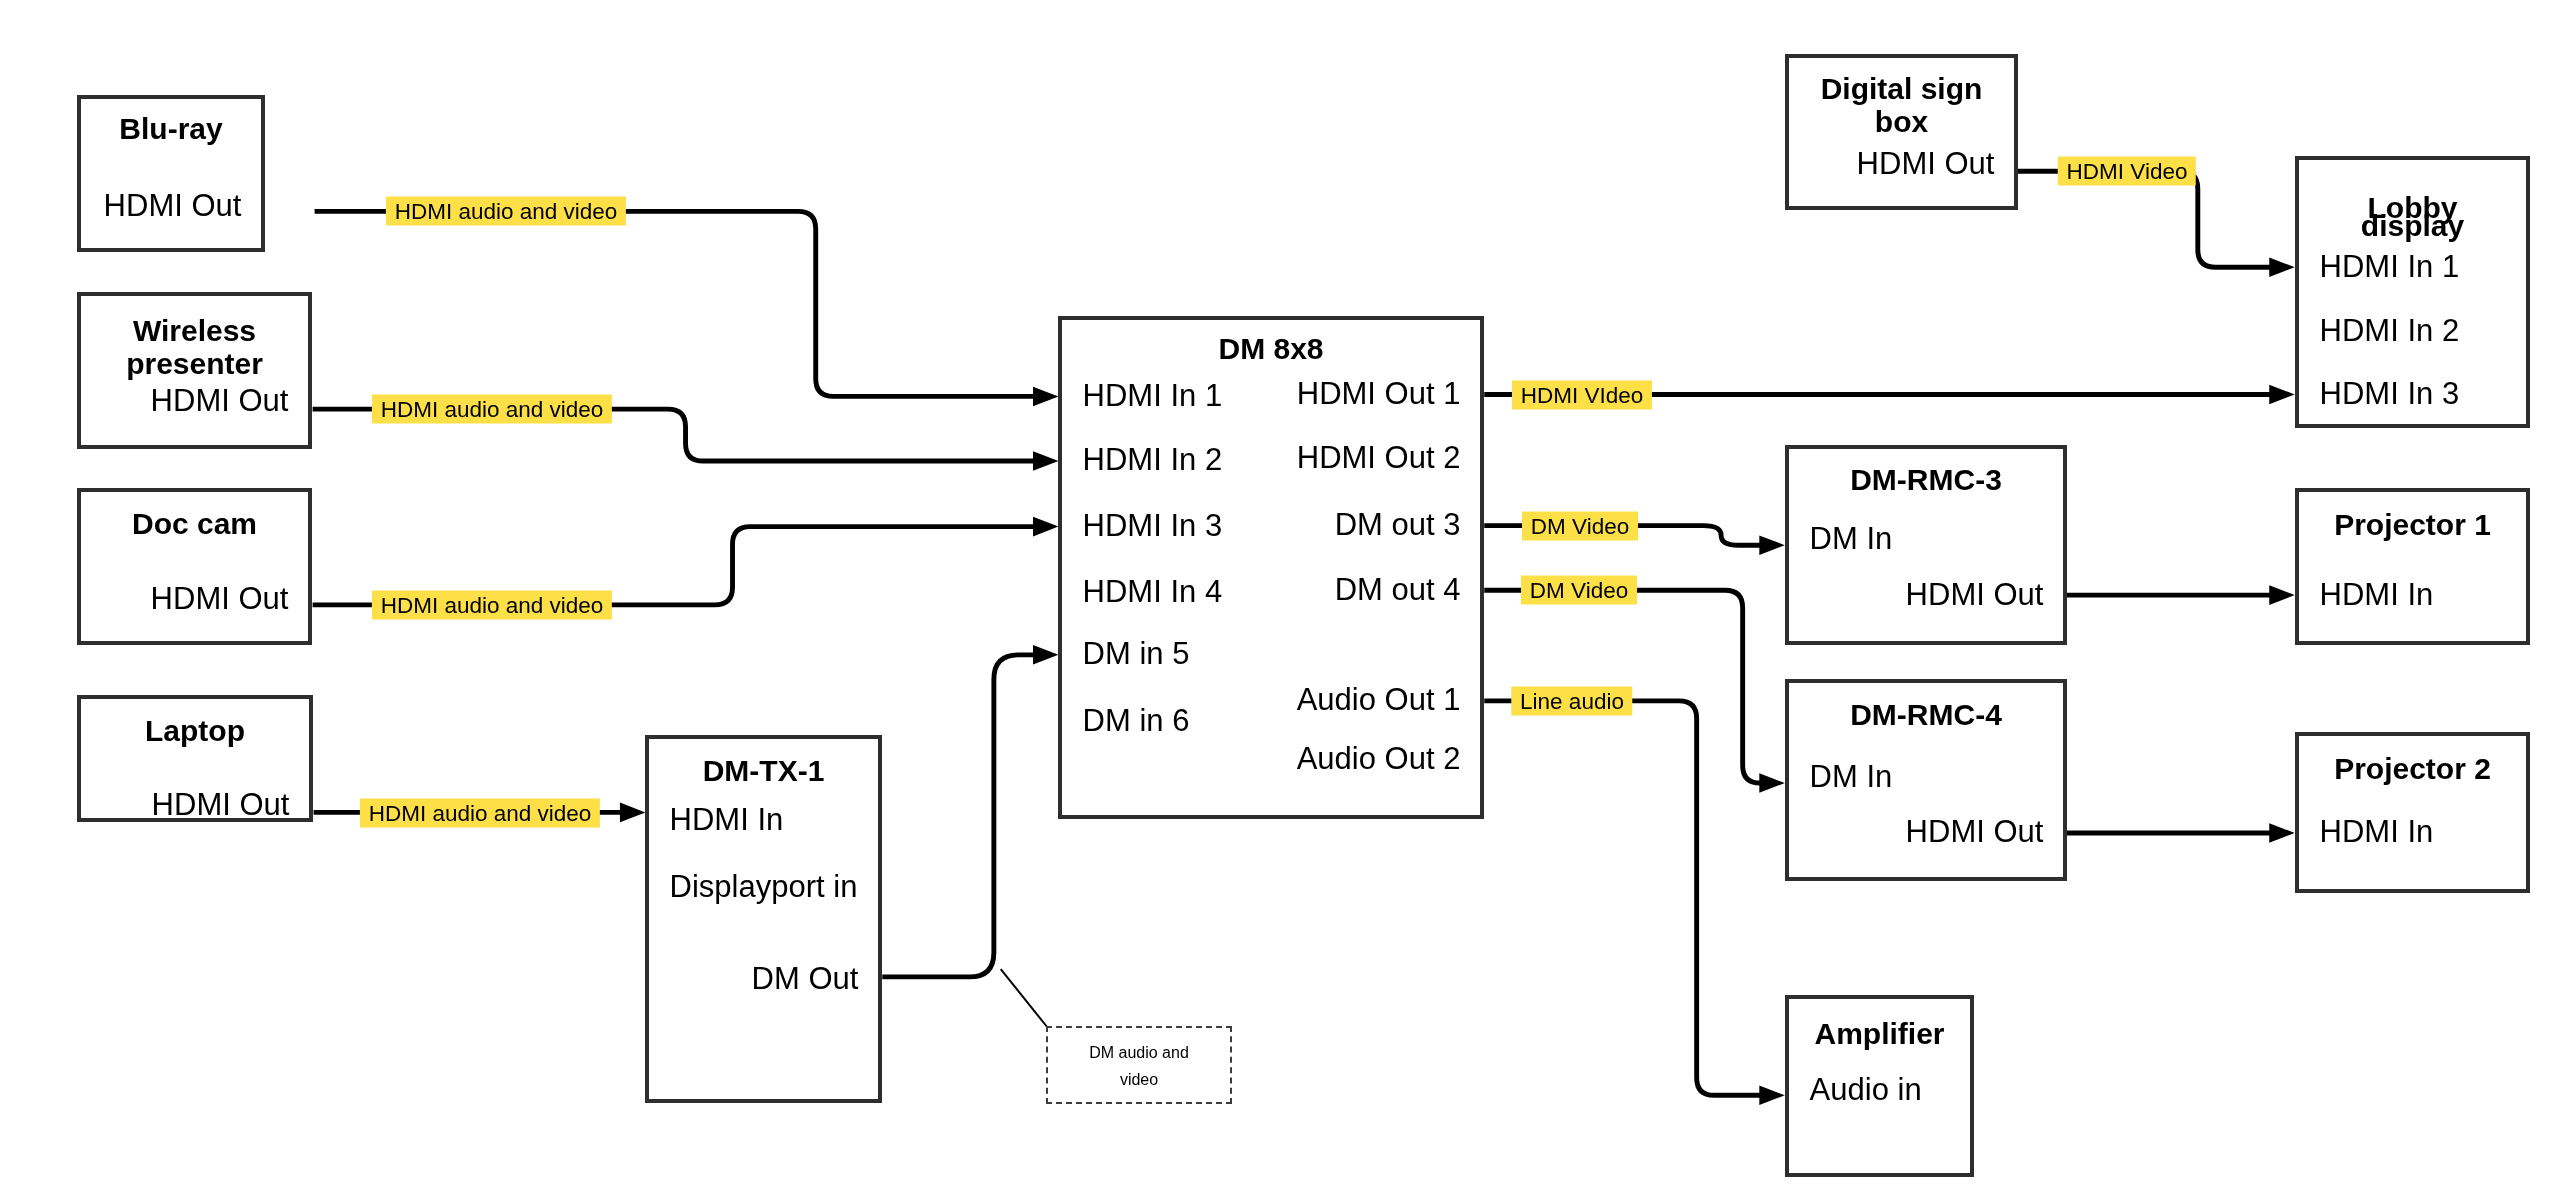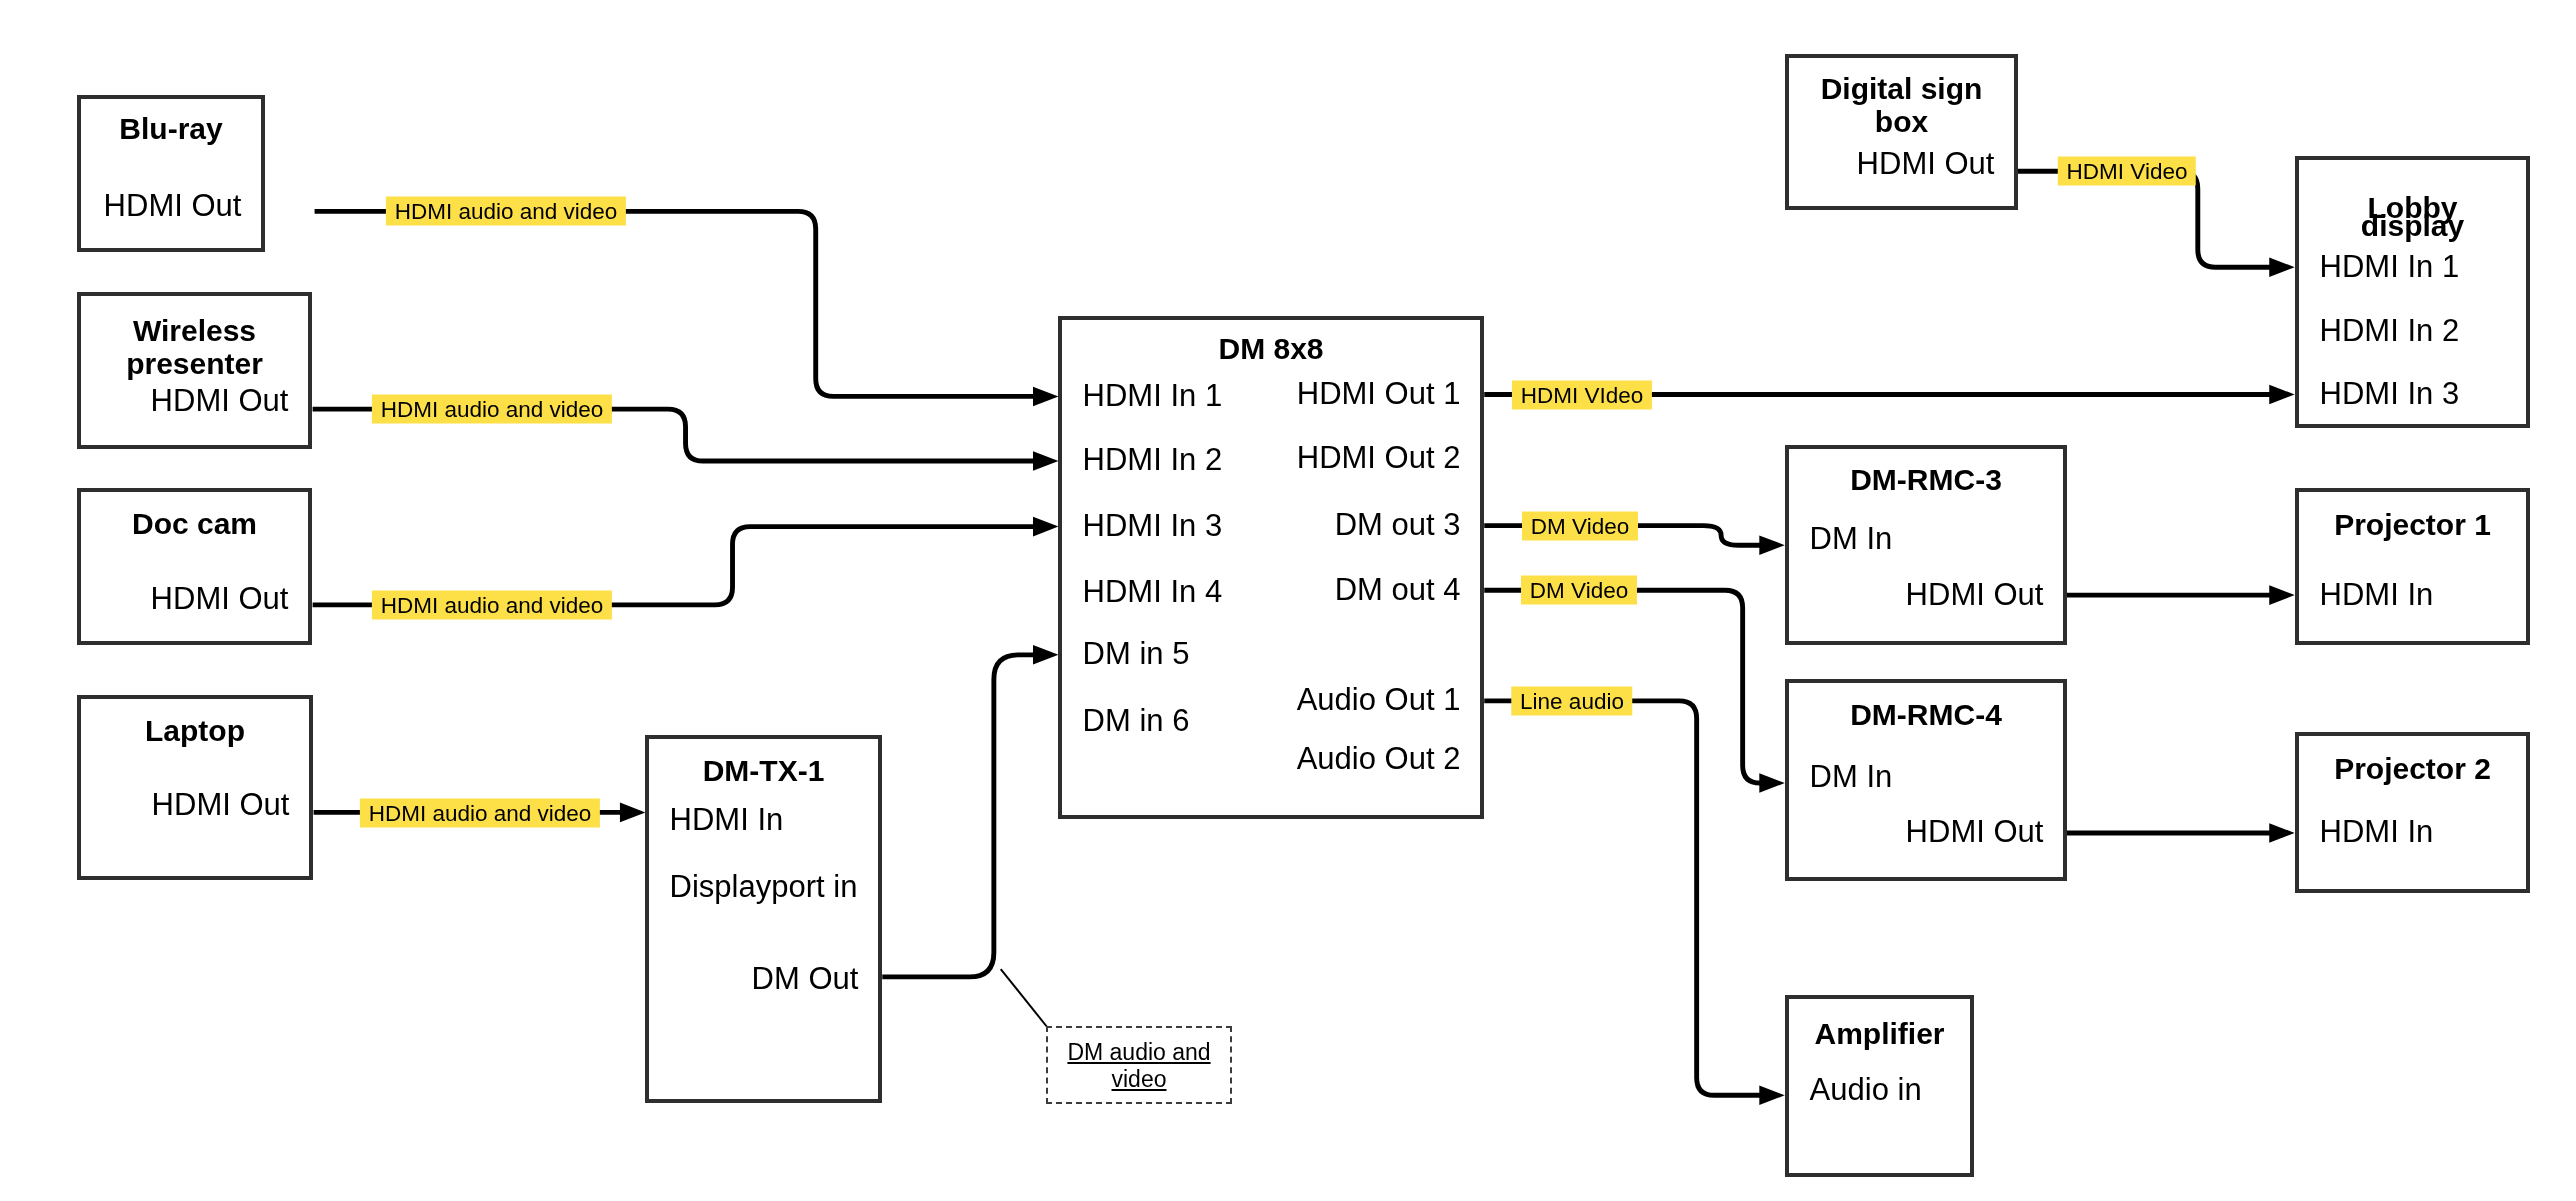--- a/index.html
+++ b/index.html
@@ -8,21 +8,21 @@
     font-family:"Liberation Sans","DejaVu Sans",sans-serif;color:#000;overflow:hidden;
   }
   .wires{position:absolute;left:0;top:0;}
   .device-box{position:absolute;background:#ffffff;border:4.9px solid #2e2e2e;box-sizing:border-box;}
   .title-line{position:absolute;left:0;right:0;text-align:center;font-weight:700;font-size:30px;height:33px;line-height:33px;white-space:nowrap;}
   .port{position:absolute;font-size:31px;height:31px;line-height:31px;white-space:nowrap;}
   .port.left{left:20.6px;}
   .port.right{right:19.6px;text-align:right;}
   .conn-label{position:absolute;transform:translate(-50%,-50%);background:#fde047;padding:0 8.8px;font-size:22.5px;white-space:nowrap;line-height:29px;}
   .note{position:absolute;border:2px dashed #3c3c3c;box-sizing:border-box;background:#ffffff;}
-  .note-line{position:absolute;left:0;right:0;text-align:center;font-size:23px;height:27.4px;line-height:27.4px;white-space:nowrap;text-decoration:underline;}
+  .note-line{position:absolute;left:0;right:0;text-align:center;font-size:16px;height:27.4px;line-height:27.4px;white-space:nowrap;}
 </style>
 </head>
 <body>
 
 <div class="canvas" id="diagram-canvas">
   <svg class="wires" id="wires-layer" width="2576" height="1201" viewBox="0 0 2631 1227" xmlns="http://www.w3.org/2000/svg">
       <path d="M 321 216 L 815 216 Q 833 216 833 234 L 833 387 Q 833 405 851 405 L 1059 405" fill="none" stroke="#000000" stroke-width="5"></path>
       <polygon points="1081,405 1055,395 1055,415" fill="#000000"></polygon>
       <path d="M 319 418 L 682 418 Q 700 418 700 436 L 700 453 Q 700 471 718 471 L 1059 471" fill="none" stroke="#000000" stroke-width="5"></path>
       <polygon points="1081,471 1055,461 1055,481" fill="#000000"></polygon>
@@ -55,21 +55,21 @@
       </div>
       <div class="device-box" style="left: 77px; top: 292px; width: 235px; height: 157px; border-color: rgb(46, 46, 46);">
         <div class="title-line" style="top: 17.6px;">Wireless</div>
         <div class="title-line" style="top: 51px;">presenter</div>
         <div class="port right" style="top: 89px;">HDMI Out</div>
       </div>
       <div class="device-box" style="left: 77px; top: 488px; width: 235px; height: 157px; border-color: rgb(46, 46, 46);">
         <div class="title-line" style="top: 14.7px;">Doc cam</div>
         <div class="port right" style="top: 91px;">HDMI Out</div>
       </div>
-      <div class="device-box" style="left: 77px; top: 695px; width: 236px; height: 185px; border-color: rgb(46, 46, 46);">
+      <div class="device-box" style="left: 77px; top: 695px; width: 236px; height: 127px; border-color: rgb(46, 46, 46);">
         <div class="title-line" style="top: 14.7px;">Laptop</div>
         <div class="port right" style="top: 90px;">HDMI Out</div>
       </div>
       <div class="device-box" style="left: 645px; top: 735px; width: 237px; height: 368px; border-color: rgb(46, 46, 46);">
         <div class="title-line" style="top: 14.7px;">DM-TX-1</div>
         <div class="port left" style="top: 65px;">HDMI In</div>
         <div class="port left" style="top: 132px;">Displayport in</div>
         <div class="port right" style="top: 224px;">DM Out</div>
       </div>
       <div class="device-box" style="left: 1058px; top: 316px; width: 426px; height: 503px; border-color: rgb(46, 46, 46);">

